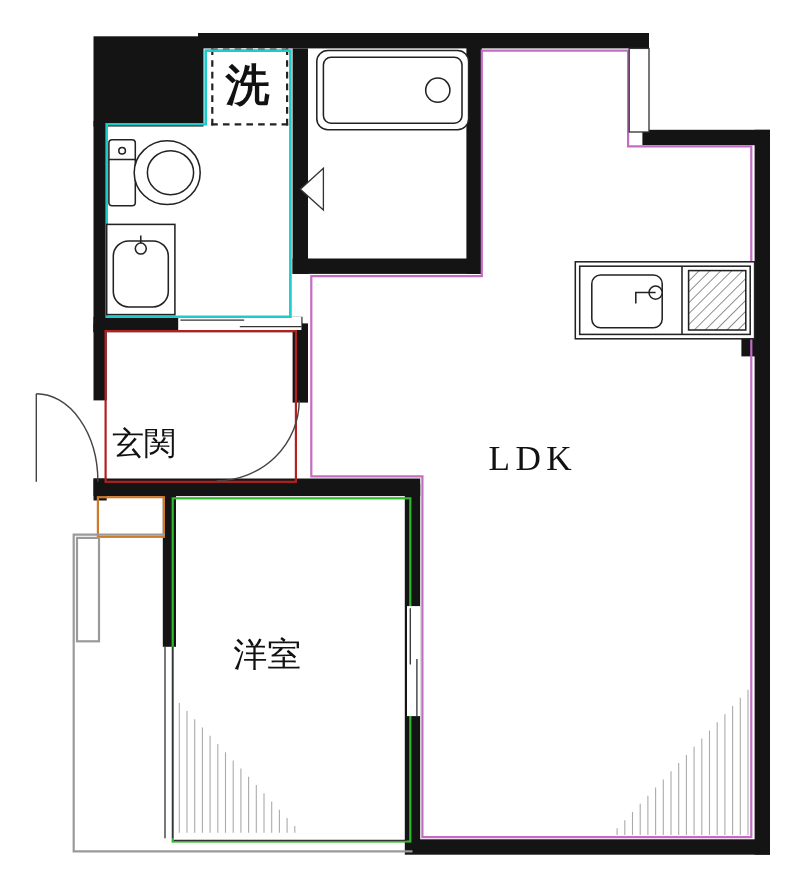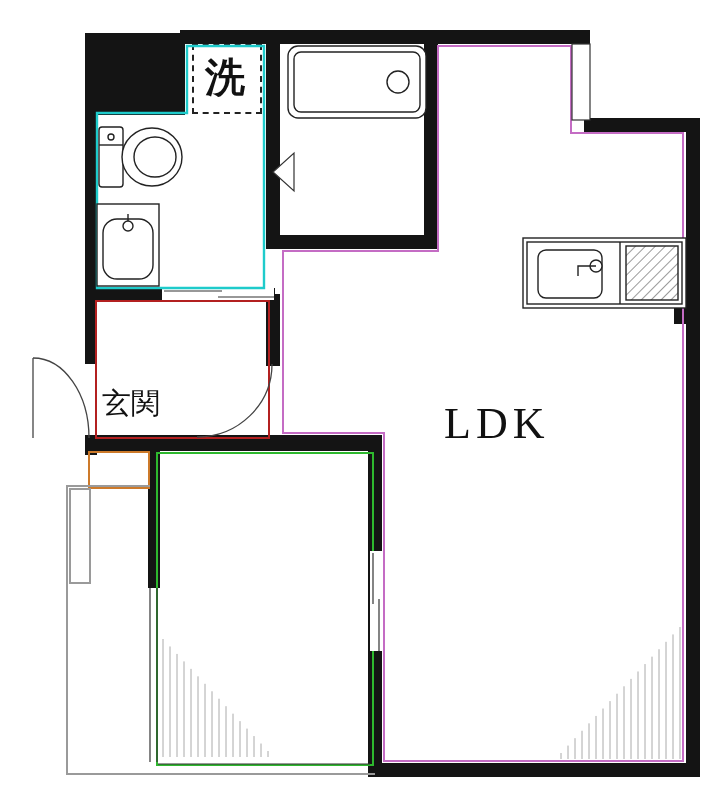--- a/index.html
+++ b/index.html
@@ -19,21 +19,21 @@
   .outline{position:absolute;border:2px solid #000;background:transparent;}
   .outline.entrance{border-color:var(--entrance-outline);}
   .outline.bedroom{border-color:var(--bedroom-outline);}
   .outline.shoebox{border-color:var(--shoebox-outline);}
   .dashed-box{position:absolute;border:2px dashed #222;background:#fff;}
   .overlay{position:absolute;left:0;top:0;pointer-events:none;}
   .room-label{position:absolute;color:#111;white-space:nowrap;}
   .label-laundry{left:192px;top:50px;width:66px;text-align:center;font-size:40px;font-weight:bold;}
   .label-entrance{left:102px;top:352px;font-size:29px;margin-top:32px;}
   .label-bedroom{left:212px;top:574px;font-size:31px;}
-  .label-ldk{left:444px;top:398px;font-size:44px;letter-spacing:5px;}
+  .label-ldk{left:444px;top:398px;font-size:32px;letter-spacing:5px;}
   
   .c-washroom{stroke:var(--washroom-outline);}
   .c-ldk{stroke:var(--ldk-outline);}
   .balcony{stroke:var(--balcony-outline);stroke-width:2;fill:none;}
   .fan{stroke:var(--fan-hatch);stroke-width:1;}
   .fx{stroke:#222;stroke-width:1.4;fill:#fff;}
   .thin{stroke:#333;stroke-width:1.2;}
   .door{stroke:#444;stroke-width:1.3;fill:none;}
 </style>
 </head>
@@ -174,15 +174,16 @@
         <line x1="652" y1="759" x2="652" y2="656.6470588235294"></line>
         <line x1="659" y1="759" x2="659" y2="649.2352941176471"></line>
         <line x1="666" y1="759" x2="666" y2="641.8235294117648"></line>
         <line x1="673" y1="759" x2="673" y2="634.4117647058823"></line>
         <line x1="680" y1="759" x2="680" y2="627"></line>
       </g>
   </svg>
 
   <div class="room-label label-laundry">洗</div>
   <div class="room-label label-entrance">玄関</div>
+  <div class="room-label label-bedroom">洋室</div>
   <div class="room-label label-ldk">LDK</div>
 
 </div>
 
 </body></html>

